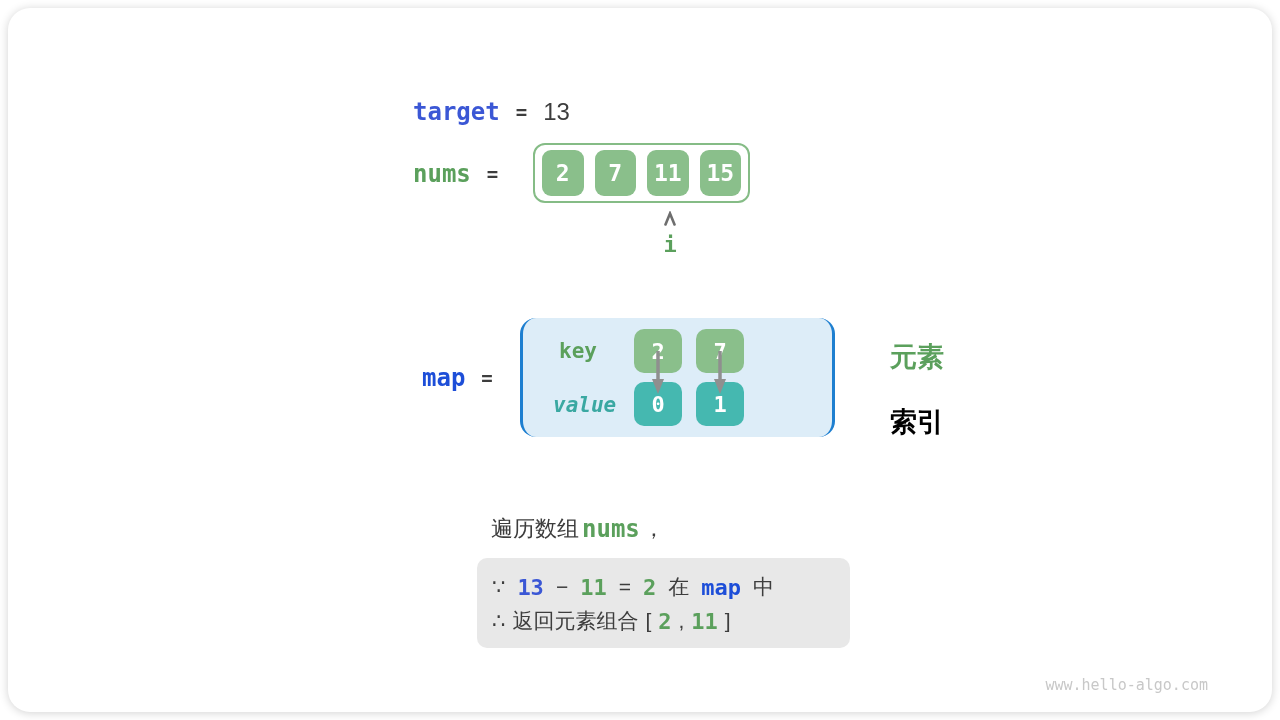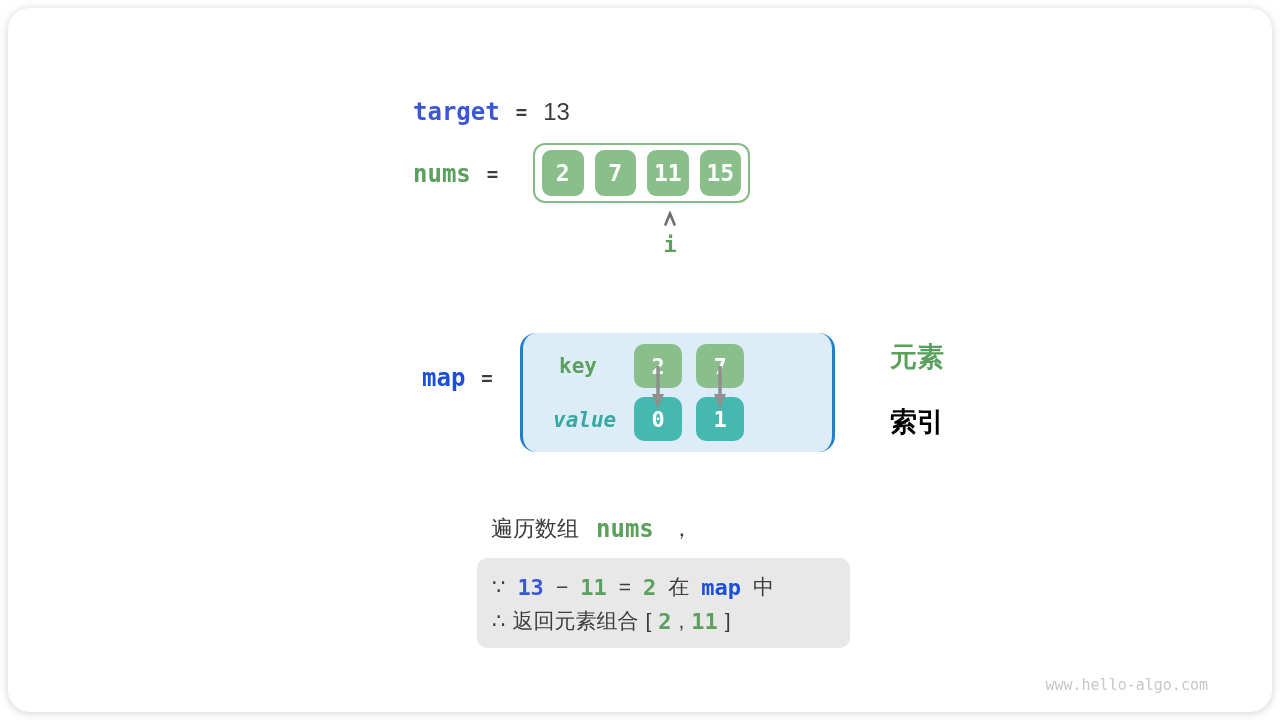--- a/index.html
+++ b/index.html
@@ -42,21 +42,21 @@
 
   .caret-icon { position: absolute; left: 655px; top: 203px; }
   .i-label {
     position: absolute; left: 651px; top: 224px; width: 22px; text-align: center;
     font-family: "DejaVu Sans Mono", monospace; font-weight: bold; font-size: 22px; color: #5ba05c;
   }
 
   
   .map-label { left: 414px; top: 356px; gap: 16px; }
   .map-container {
-    position: absolute; left: 512px; top: 325px; width: 315px; height: 119px;
+    position: absolute; left: 512px; top: 310px; width: 315px; height: 119px;
     background: #ddedf8; border-radius: 16px;
     border-left: 3px solid #1e7fd0; border-right: 3px solid #1e7fd0;
   }
   .map-rowlabel {
     position: absolute; font-family: "DejaVu Sans Mono", monospace;
     font-weight: bold; font-size: 21px;
   }
   .key-label   { left: 36px; top: 21px;  color: #5ba05c; }
   .value-label { left: 30px; top: 75px;  color: #3aa8a2; font-style: italic; }
   .mcell {
@@ -70,21 +70,21 @@
   .v1 { left: 173px; top: 64px; }
   .arrow { position: absolute; top: 33px; }
   .a0 { left: 128px; }
   .a1 { left: 190px; }
 
   .side-label { position: absolute; font-weight: bold; font-size: 27px; margin-left: 35px; }
   .element-label { left: 847px; top: 331px; color: #5ba05c; }
   .index-side-label { left: 847px; top: 396px; color: #000000; }
 
   
-  .caption { left: 483px; top: 506px; gap: 17px; font-size: 22px; }
+  .caption { left: 483px; top: 506px; gap: 3px; font-size: 22px; }
   .caption .code { font-family: "DejaVu Sans Mono", monospace; font-weight: bold; font-size: 24px; color: #5ba05c; }
 
   
   .note-box {
     position: absolute; left: 469px; top: 550px; width: 373px; height: 90px;
     background: #e8e8e8; border-radius: 10px; padding: 12px 0 0 15px;
   }
   .note-line { display: flex; align-items: center; height: 34px; font-size: 21px; }
   .note-line .num { font-family: "DejaVu Sans Mono", monospace; font-weight: bold; font-size: 22px; }
   .gap12 > * { margin-right: 12px; }

